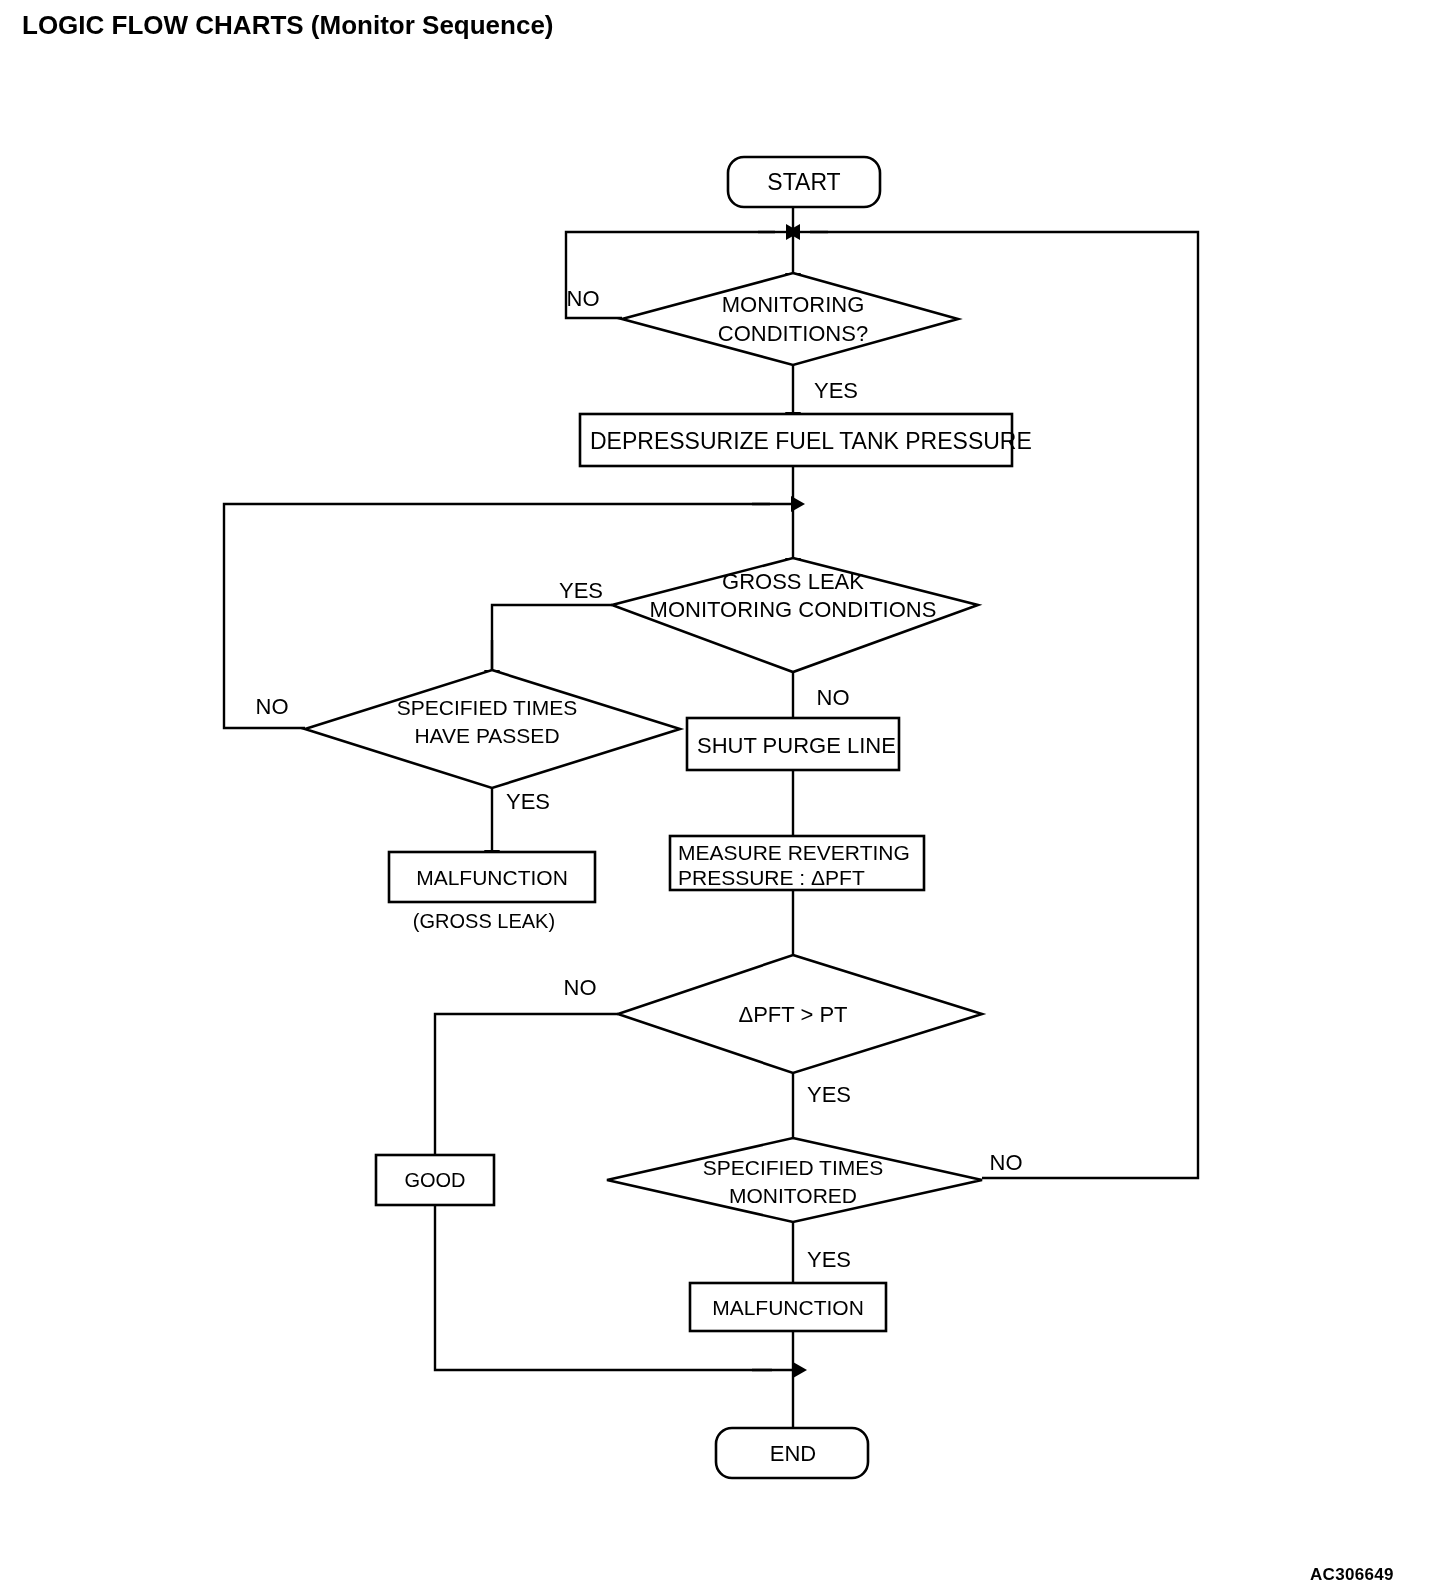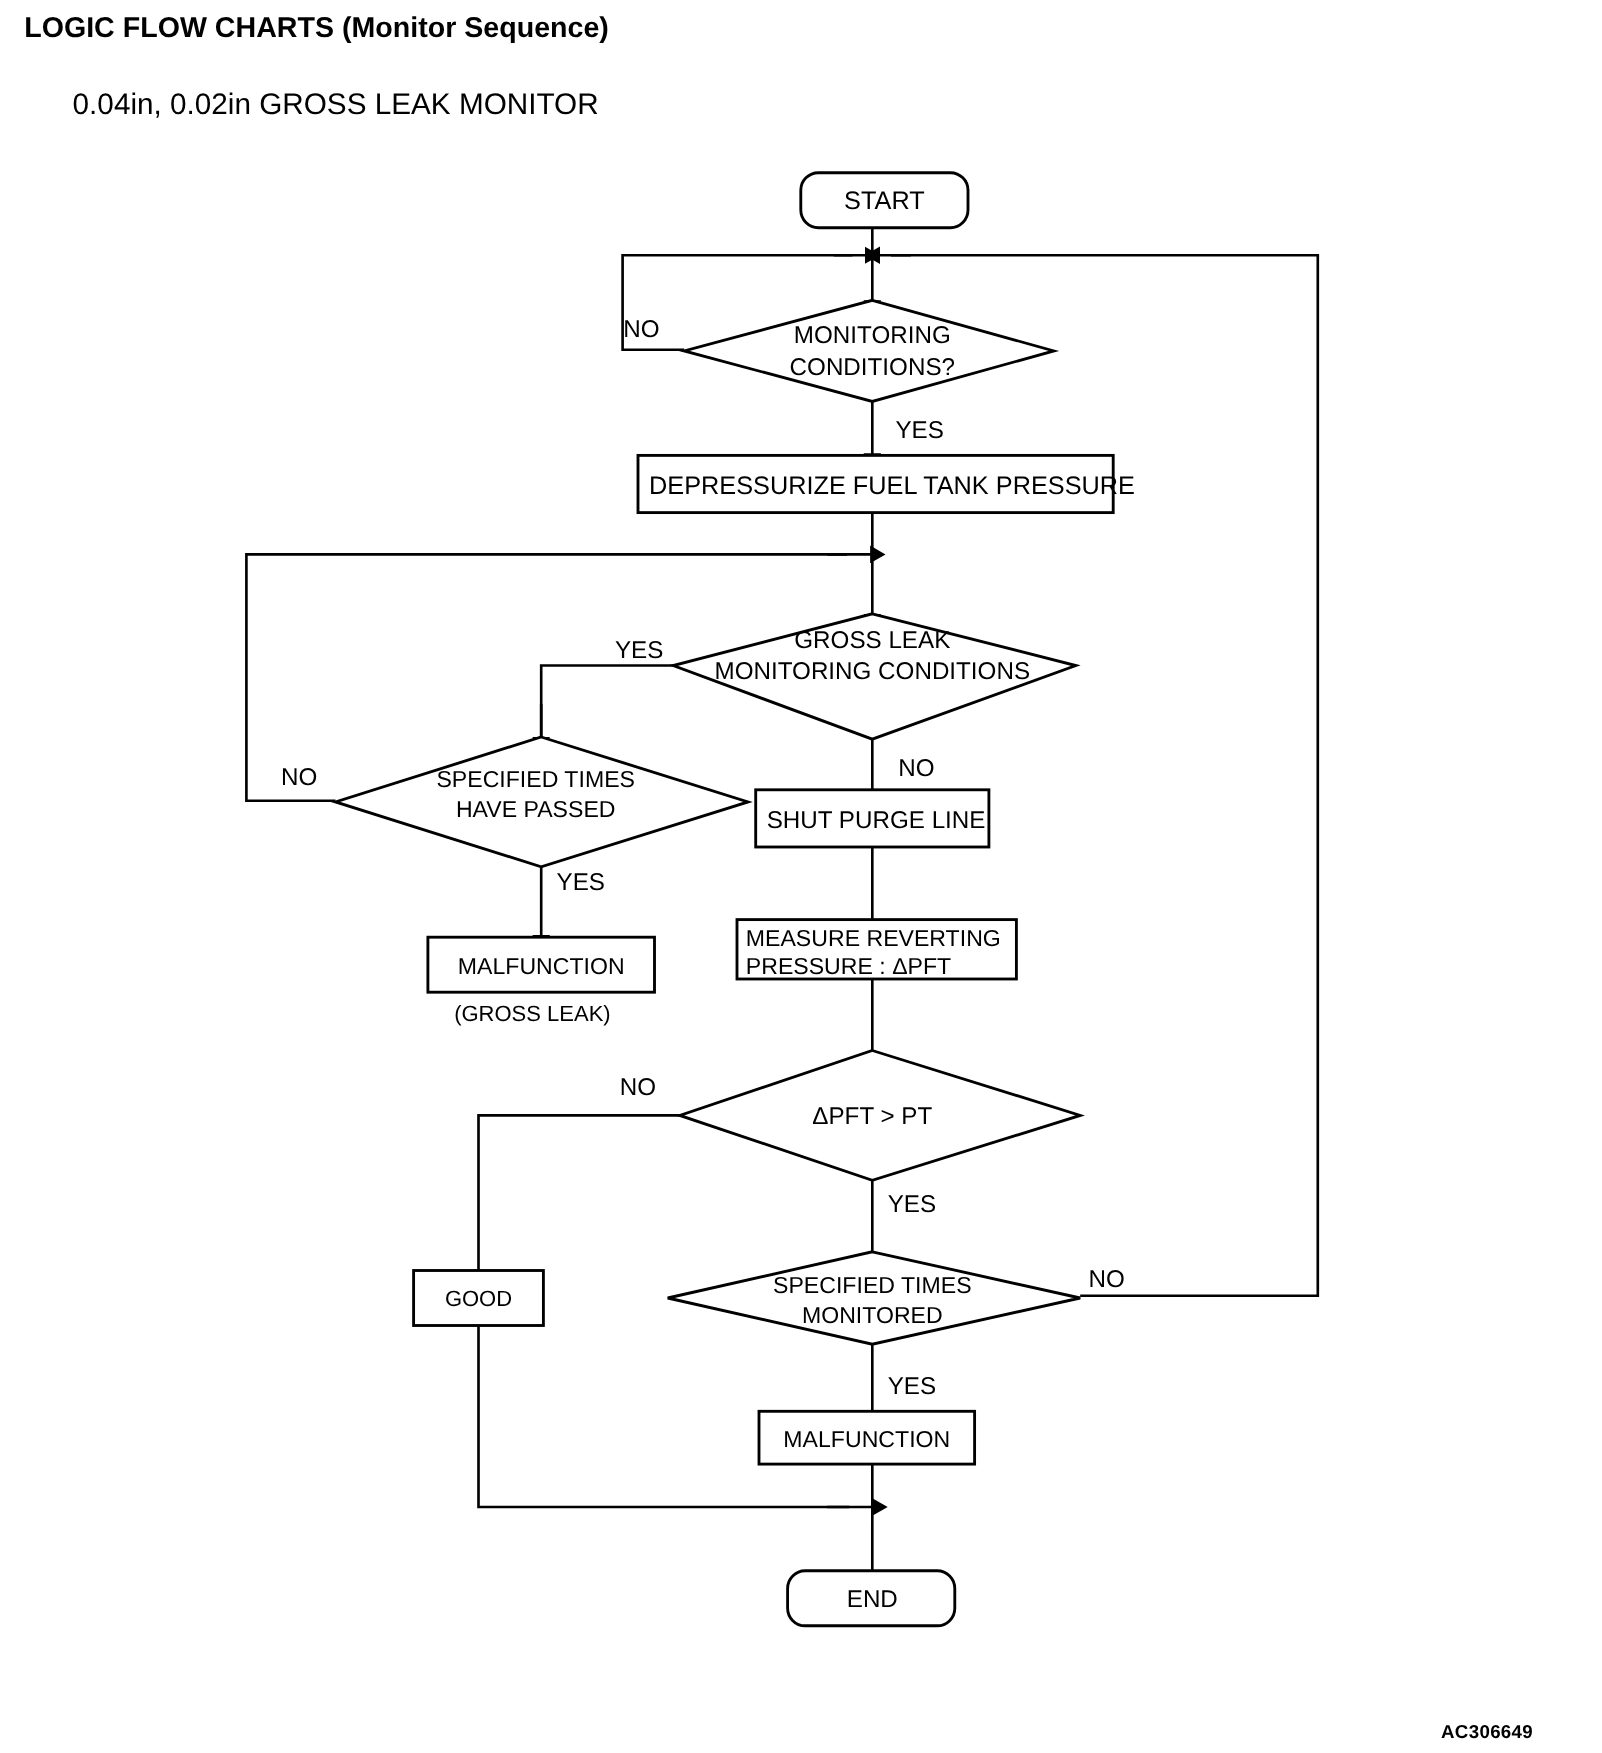--- a/index.html
+++ b/index.html
@@ -11,21 +11,20 @@
   .code{position:absolute;left:1310px;top:1538px;font-size:17px;font-weight:bold;letter-spacing:0.3px;white-space:nowrap;margin-top:27px;}
   svg{position:absolute;left:0;top:0;width:1456px;height:1594px;}
   .nodetext{font-family:"Liberation Sans","DejaVu Sans",sans-serif;fill:#000;}
 </style>
 </head>
 <body>
 
 <div id="sheet">
 
   <div class="title-main">LOGIC FLOW CHARTS (Monitor Sequence)</div>
-  <div class="title-sub">0.04in, 0.02in GROSS LEAK MONITOR</div>
   <div class="code">AC306649</div>
 
   <svg viewBox="0 0 1456 1594">
     <defs>
       <marker id="ah-d" markerWidth="16" markerHeight="20" refX="2" refY="10" orient="auto-start-reverse" markerUnits="userSpaceOnUse">
         <path d="M0,2 L0,18 L14,10 Z" fill="#000"></path>
       </marker>
     </defs>
 
     <g stroke="#000" fill="none" stroke-width="2.4">

